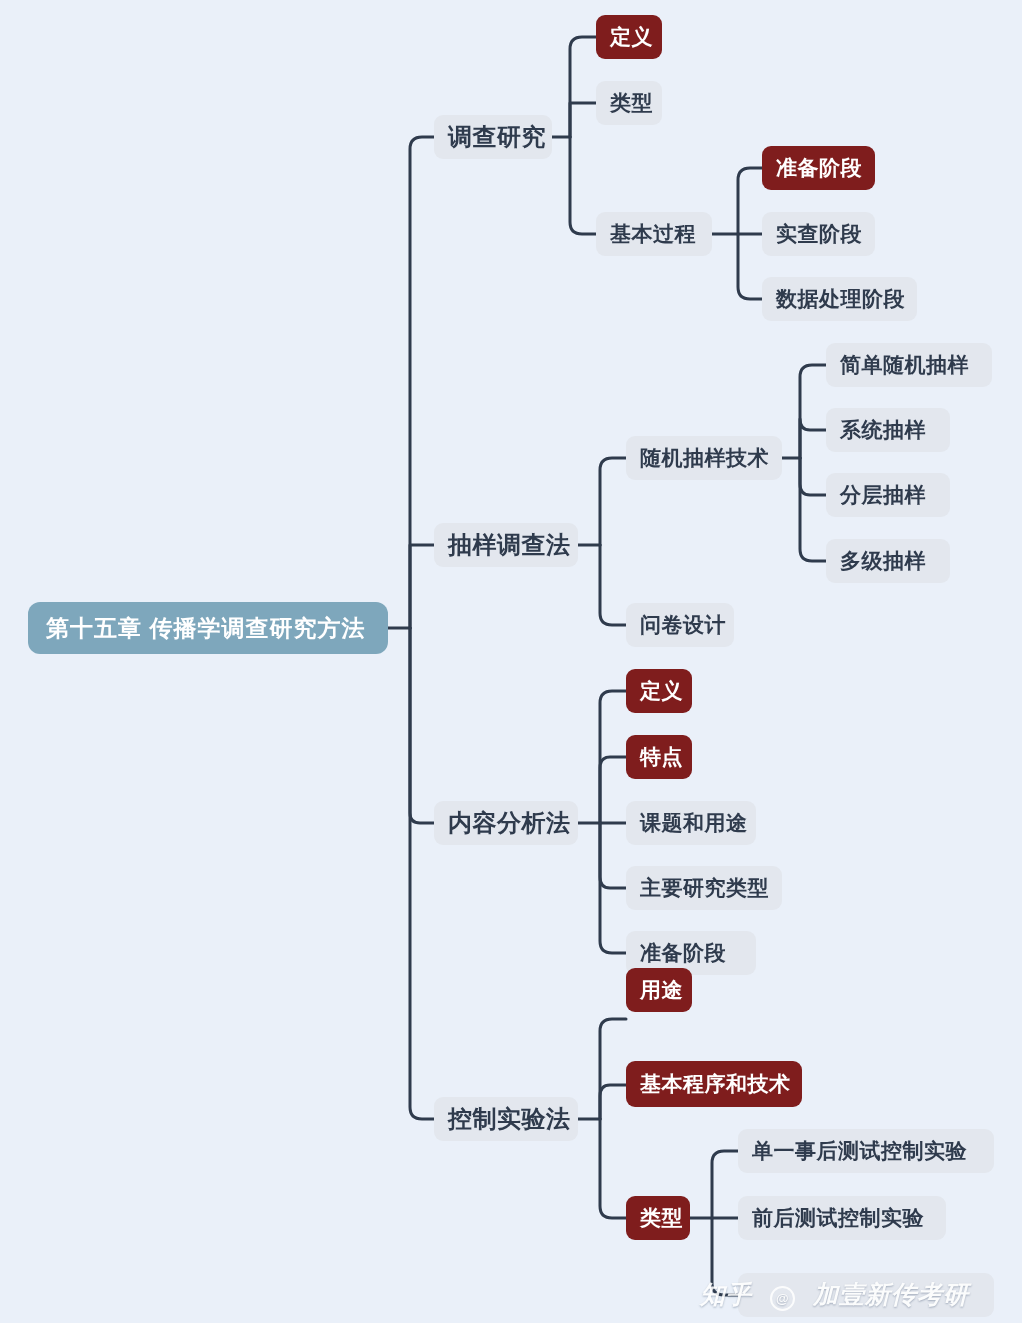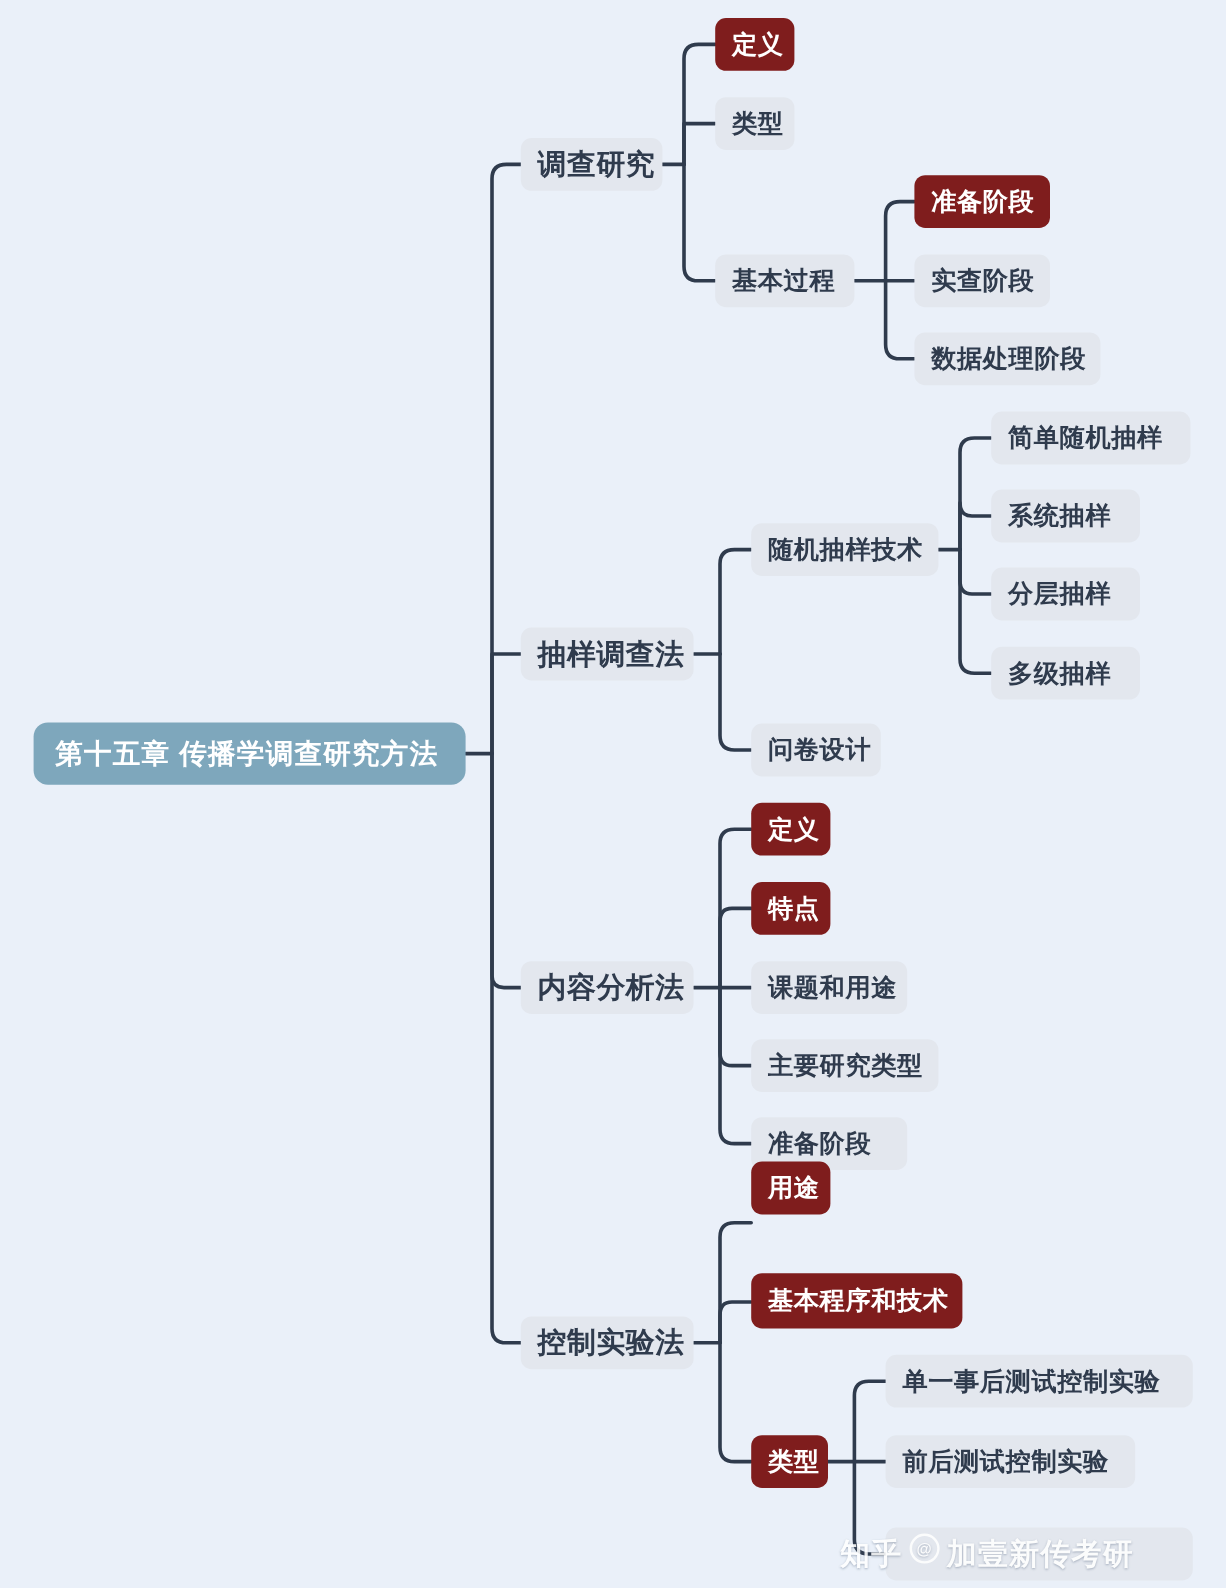--- a/index.html
+++ b/index.html
@@ -51,29 +51,30 @@
     color: #ffffff;
     font-weight: 700;
   }
   .lvl1 { font-size: 24px; padding: 0 14px; }
   .lvl2 { font-size: 21px; padding: 0 14px; }
   .lvl3 { font-size: 21px; padding: 0 14px; }
 
   #watermark {
     position: absolute;
     display: flex;
-    align-items: flex-start;
-    gap: 6px;
+    align-items: flex-end;
+    gap: 18px;
     color: #ffffff;
     opacity: 0.88;
     font-size: 25px;
     font-weight: 700;
     text-shadow: 0 1px 2px rgba(90,105,130,0.55);
     letter-spacing: 1px;
     pointer-events: none;
+    font-style: italic;
   }
   #watermark .wm-logo {
     font-size: 25px;
     font-weight: 700;
   }
   #watermark .wm-at {
     display: inline-flex;
     align-items: center;
     justify-content: center;
     width: 21px;

